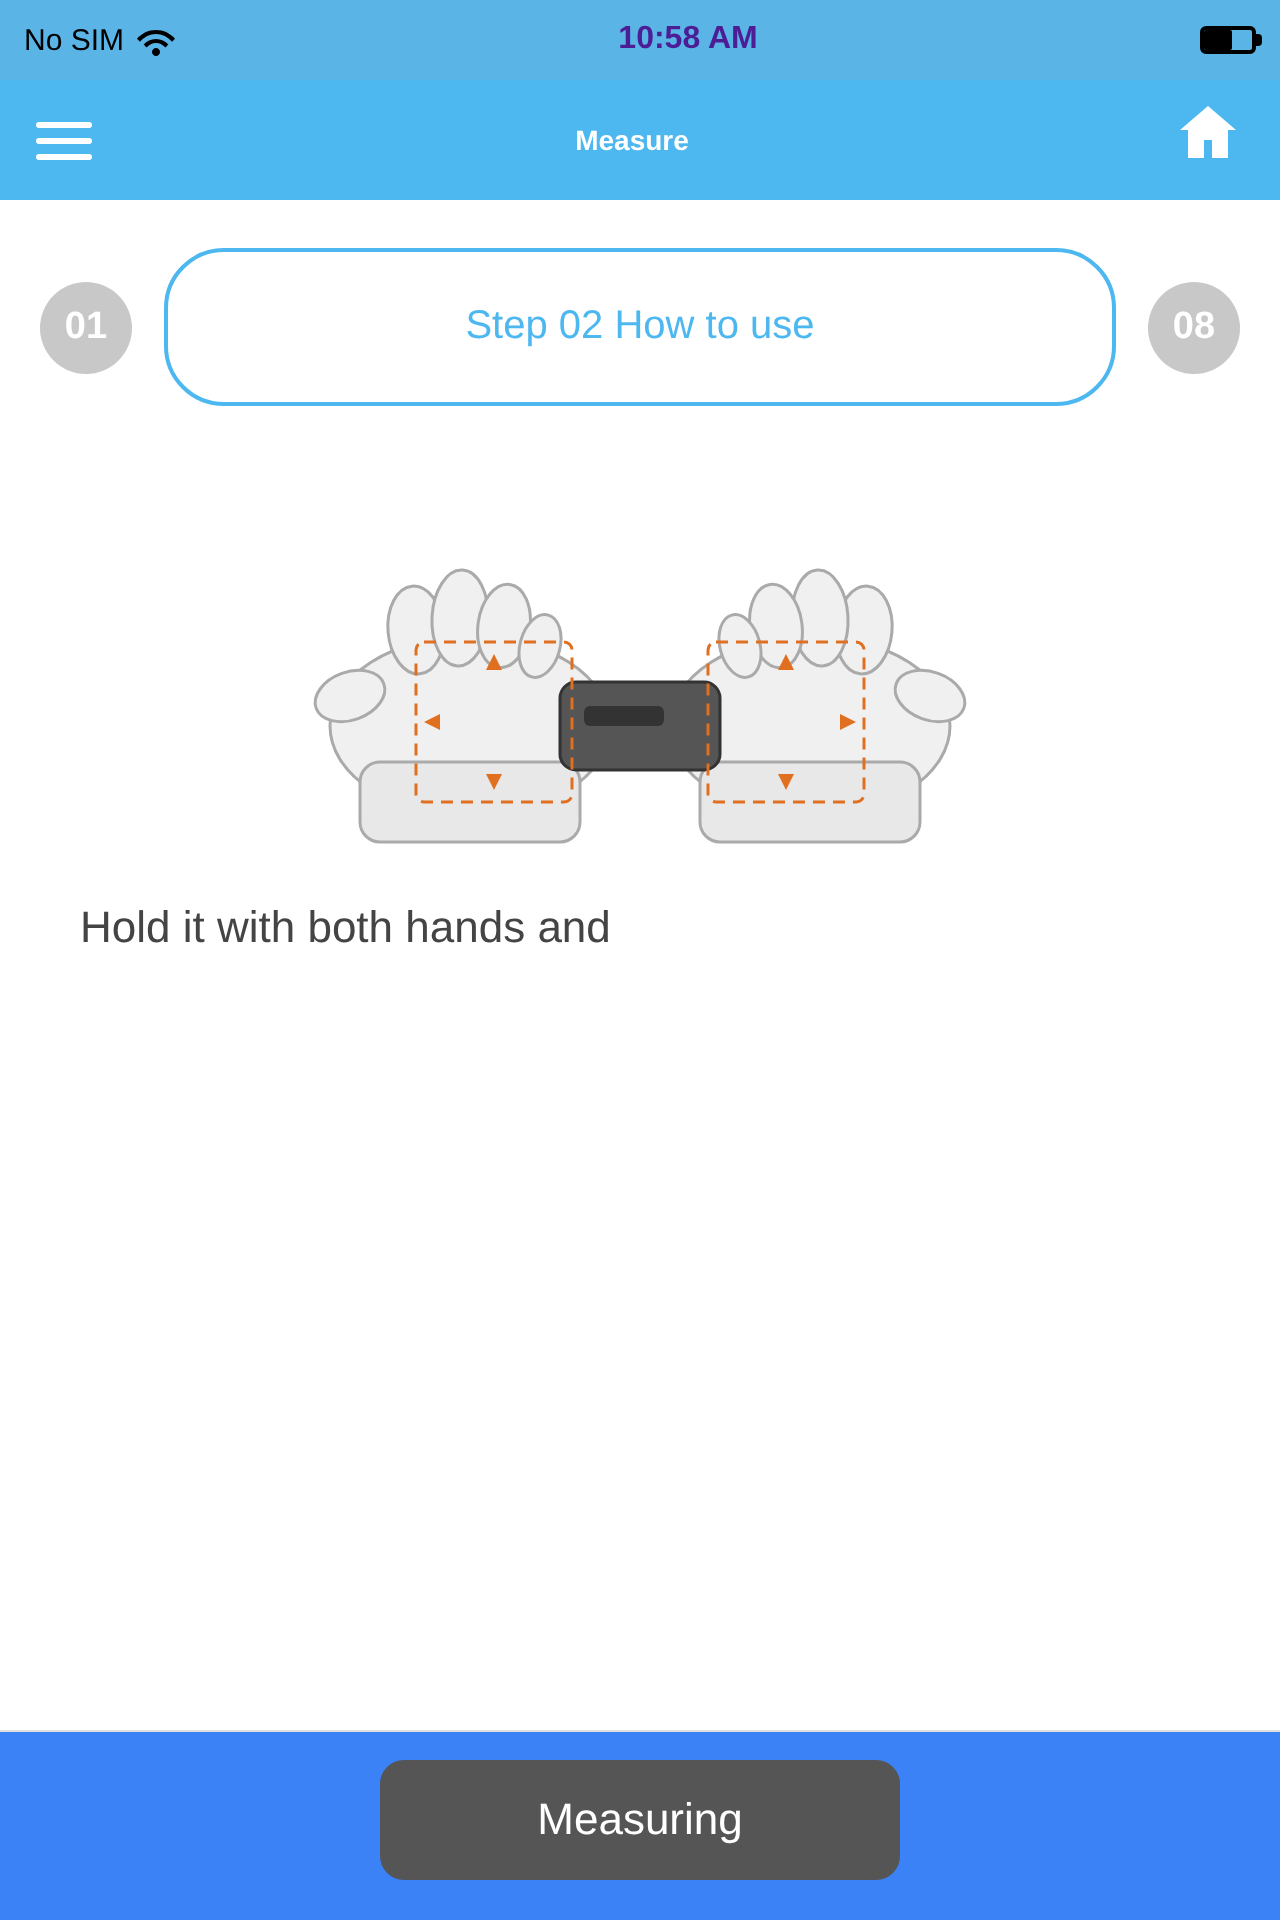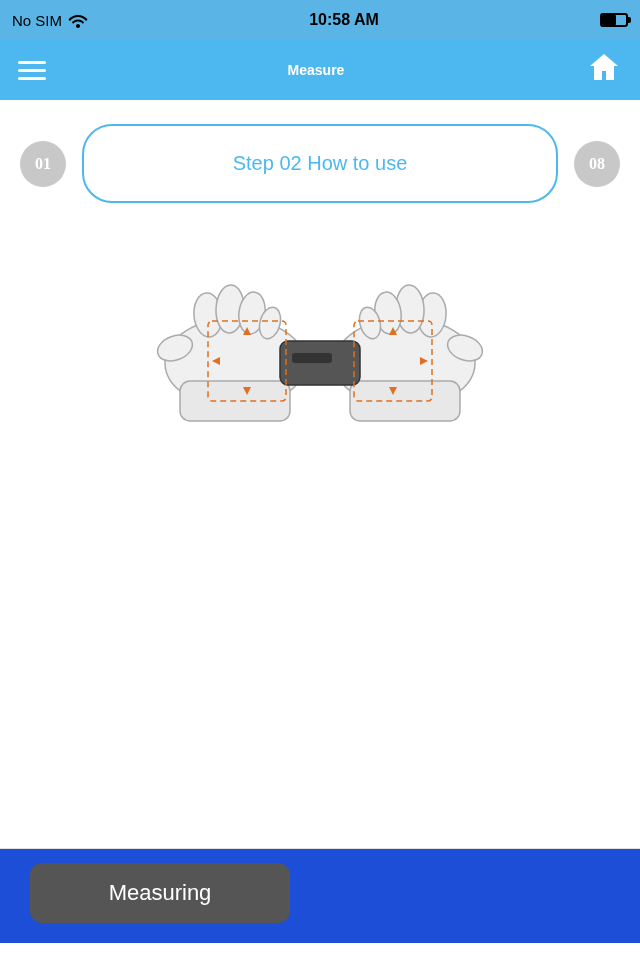--- a/index.html
+++ b/index.html
@@ -28,21 +28,21 @@
       align-items: center;
       gap: 6px;
       color: #000;
       font-size: 15px;
       font-weight: 500;
     }
     .wifi-icon svg { display: block; }
     .status-time {
       font-size: 16px;
       font-weight: 600;
-      color: #000000;
+      color: #4c1d95;
     }
     .status-right {
       display: flex;
       align-items: center;
       gap: 4px;
     }
     .battery-icon {
       width: 28px;
       height: 14px;
       border: 2px solid #000;
@@ -123,24 +123,23 @@
     }
     .step-circle {
       width: 46px;
       height: 46px;
       border-radius: 50%;
       background: #c8c8c8;
       display: flex;
       align-items: center;
       justify-content: center;
       color: #fff;
-      font-size: 16px;
+      font-size: 19px;
       font-weight: 600;
       flex-shrink: 0;
-      font-family: Liberation Serif, serif;
     }
     .step-label-box {
       border: 2px solid #4db8f0;
       border-radius: 30px;
       padding: 26px 28px;
       display: flex;
       align-items: center;
       justify-content: center;
       flex: 1;
     }
@@ -191,27 +190,27 @@
       border-radius: 50%;
       background: #c8c8c8;
     }
     .dot.active {
       background: #4db8f0;
     }
 
     
     .bottom-bar {
       position: absolute;
-      bottom: 17px;
-      width: 100%;
-      background: #1d4ed8;
+      bottom: 0;
+      width: 100%;
+      background: #3b82f6;
       border-top: 1px solid #e0e0e0;
       padding: 14px 30px 20px;
       display: flex;
-      justify-content: flex-start;
+      justify-content: center;
     }
     .measuring-button {
       background: #555;
       color: #fff;
       font-size: 22px;
       font-weight: 500;
       border: none;
       border-radius: 12px;
       width: 260px;
       height: 60px;
@@ -332,21 +331,21 @@
 
         <polygon points="333,162 329,154 337,154"></polygon>
 
         <polygon points="368,128 360,124 360,132"></polygon>
       </g>
     </svg>
   </div>
 
 
   <div class="instruction-text">
-    <br>
+    <span>Hold it with both hands and</span><br>
   </div>
 
   <div class="dots-container">
     <div class="dot"></div>
     <div class="dot active"></div>
     <div class="dot"></div>
     <div class="dot"></div>
     <div class="dot"></div>
   </div>
 

